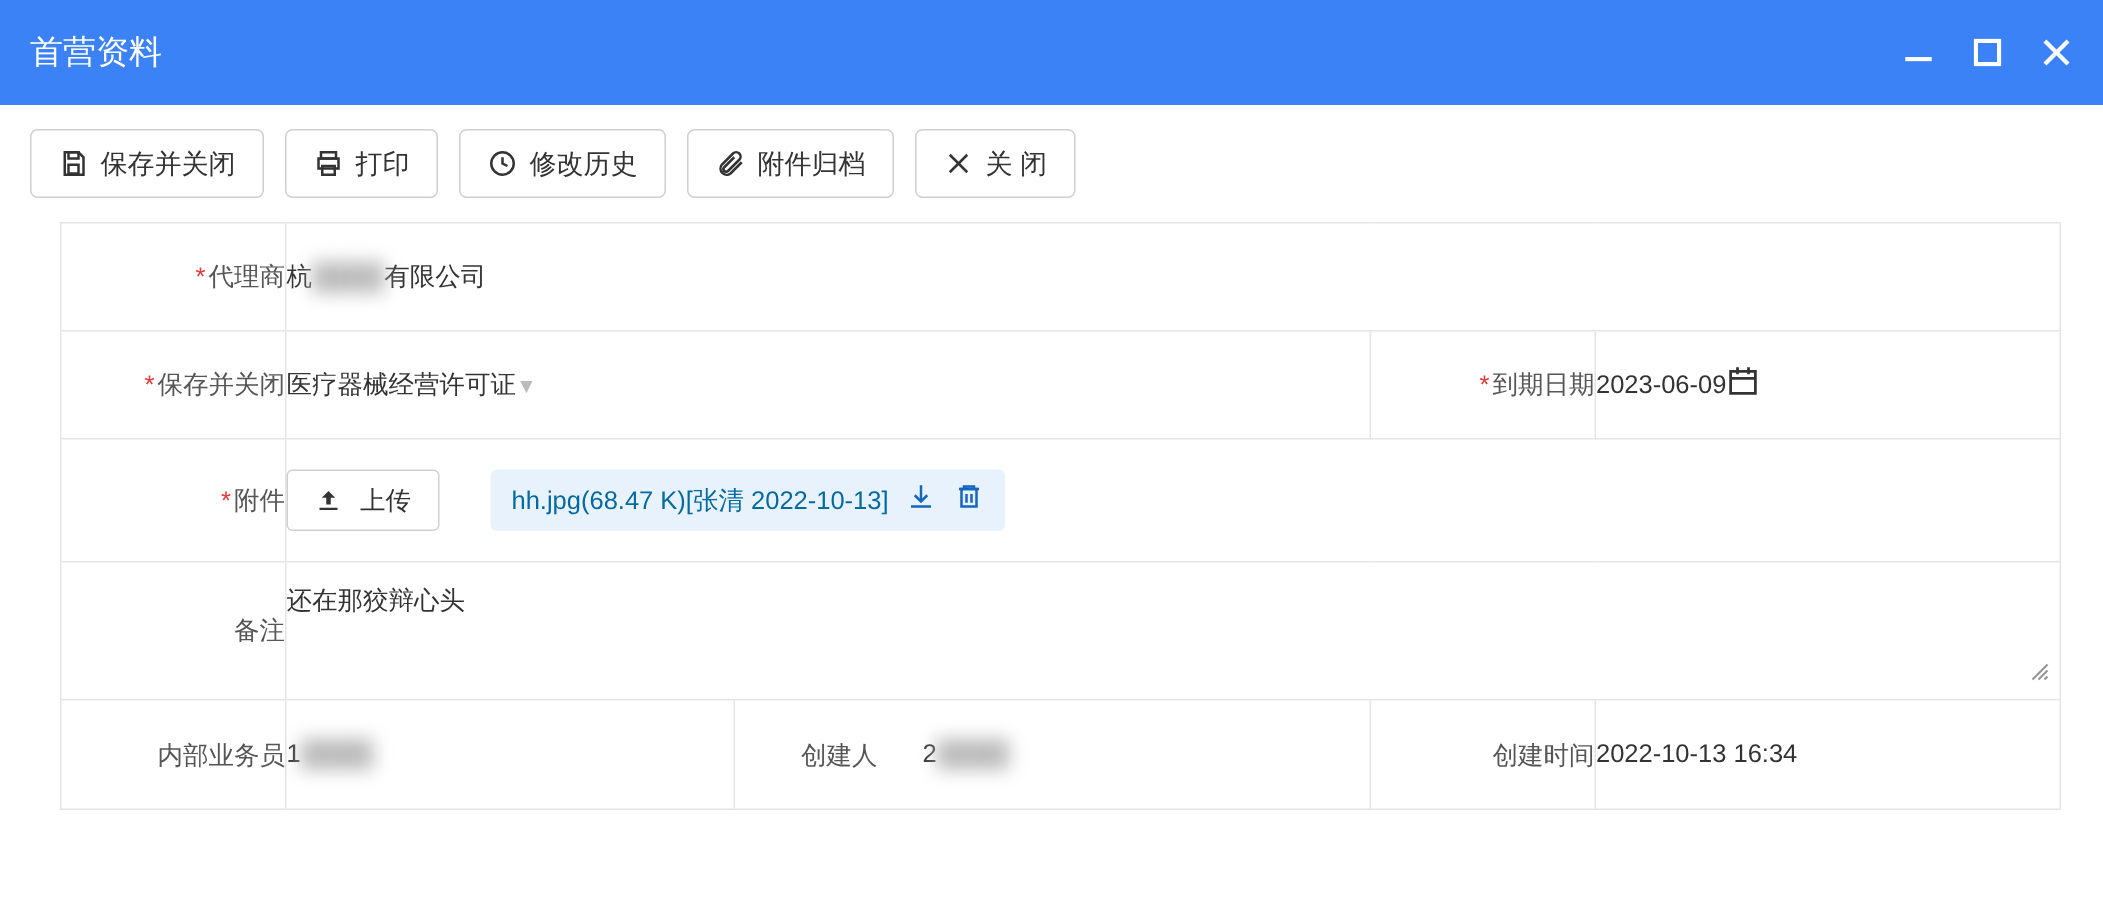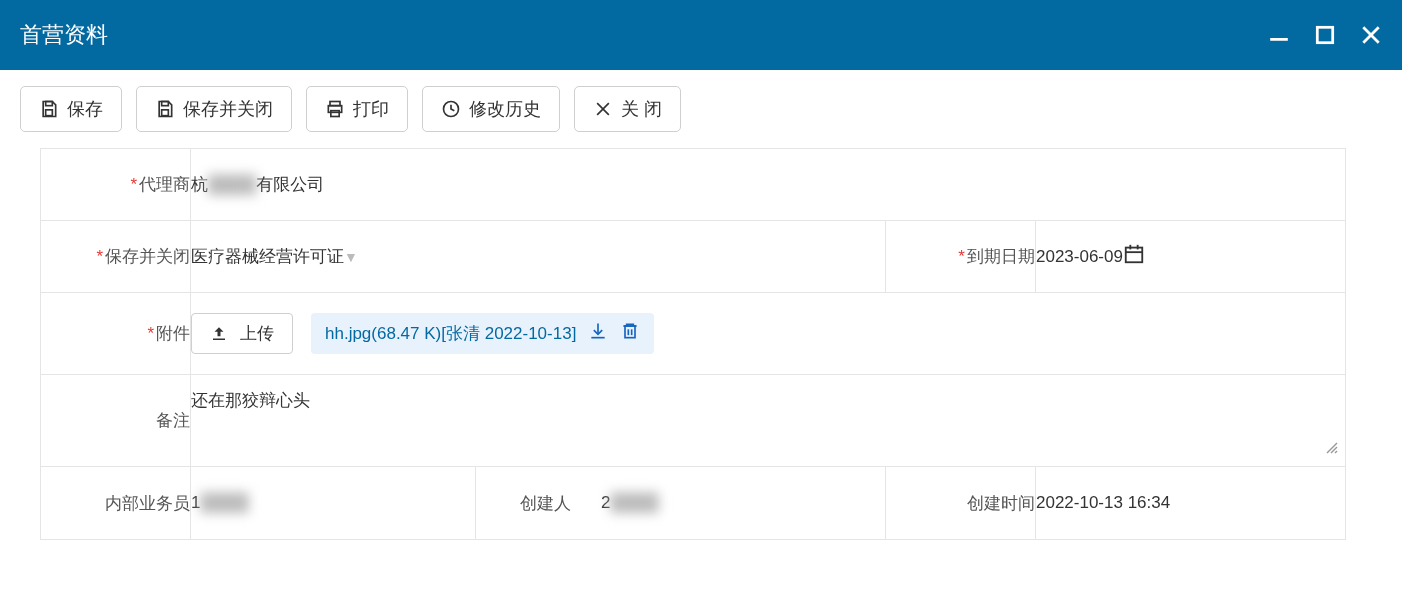--- a/index.html
+++ b/index.html
@@ -8,21 +8,21 @@
     font-size: 16px;
     color: #333;
     background: #fff;
     width: 1402px;
     height: 615px;
     overflow: hidden;
   }
 
   
   .titlebar {
-    background: #0369a1;
+    background: #3b82f6;
     height: 70px;
     display: flex;
     align-items: center;
     justify-content: space-between;
     padding: 0 20px;
     color: #fff;
   }
   .titlebar .title {
     font-size: 22px;
   }
@@ -57,21 +57,21 @@
     background: #fff;
     padding: 10px 18px;
     font-size: 18px;
     color: #333;
     cursor: pointer;
   }
   .tbbtn svg { width: 20px; height: 20px; stroke: #333; fill: none; stroke-width: 2; }
 
   
   .form-wrap {
-    padding: 0 56px 0 40px;
+    padding: 0 28px 0 40px;
   }
   table.form {
     width: 100%;
     border-collapse: collapse;
     table-layout: fixed;
   }
   table.form td {
     border: 1px solid #e5e5e5;
     padding: 0;
     vertical-align: middle;
@@ -106,21 +106,21 @@
     display: flex;
     align-items: center;
     width: 100%;
   }
   .cal-icon { color: #333; }
 
   
   .attach-row {
     display: flex;
     align-items: flex-end;
-    gap: 18px;
+    gap: 34px;
   }
   .upload-btn {
     display: inline-flex;
     align-items: center;
     gap: 12px;
     border: 1px solid #cfcfcf;
     border-radius: 4px;
     padding: 8px 18px;
     font-size: 17px;
     cursor: pointer;
@@ -185,44 +185,42 @@
   </div>
 </div>
 
 <div class="toolbar">
   <button class="tbbtn">
     <svg viewBox="0 0 24 24">
         <path d="M5 3h11l4 4v14H5z"></path>
         <rect x="8" y="3" width="8" height="5"></rect>
         <rect x="8" y="13" width="8" height="7"></rect>
       </svg>
-    <span>保存</span>
-  </button>
-  <button class="tbbtn">
-    <svg viewBox="0 0 24 24">
-        <path d="M5 3h11l4 4v14H5z"></path>
-        <rect x="8" y="3" width="8" height="5"></rect>
-        <rect x="8" y="13" width="8" height="7"></rect>
-      </svg>
     <span>保存并关闭</span>
   </button>
   <button class="tbbtn">
     <svg viewBox="0 0 24 24">
         <rect x="6" y="3" width="12" height="5"></rect>
         <rect x="4" y="8" width="16" height="8"></rect>
         <rect x="7" y="14" width="10" height="7"></rect>
       </svg>
     <span>打印</span>
   </button>
   <button class="tbbtn">
     <svg viewBox="0 0 24 24">
         <circle cx="12" cy="12" r="9"></circle>
         <polyline points="12 7 12 12 16 14"></polyline>
       </svg>
     <span>修改历史</span>
+  </button>
+  <button class="tbbtn">
+    <svg viewBox="0 0 24 24">
+        <path d="M21 11l-9 9a5 5 0 01-7-7l9-9a3.5 3.5 0 015 5l-9 9a2 2 0 01-3-3l8-8"></path>
+      </svg>
+    <span>附件归档</span>
   </button>
   <button class="tbbtn">
     <svg viewBox="0 0 24 24">
         <line x1="5" y1="5" x2="19" y2="19"></line>
         <line x1="19" y1="5" x2="5" y2="19"></line>
       </svg>
     <span>关 闭</span>
   </button>
 </div>
 

